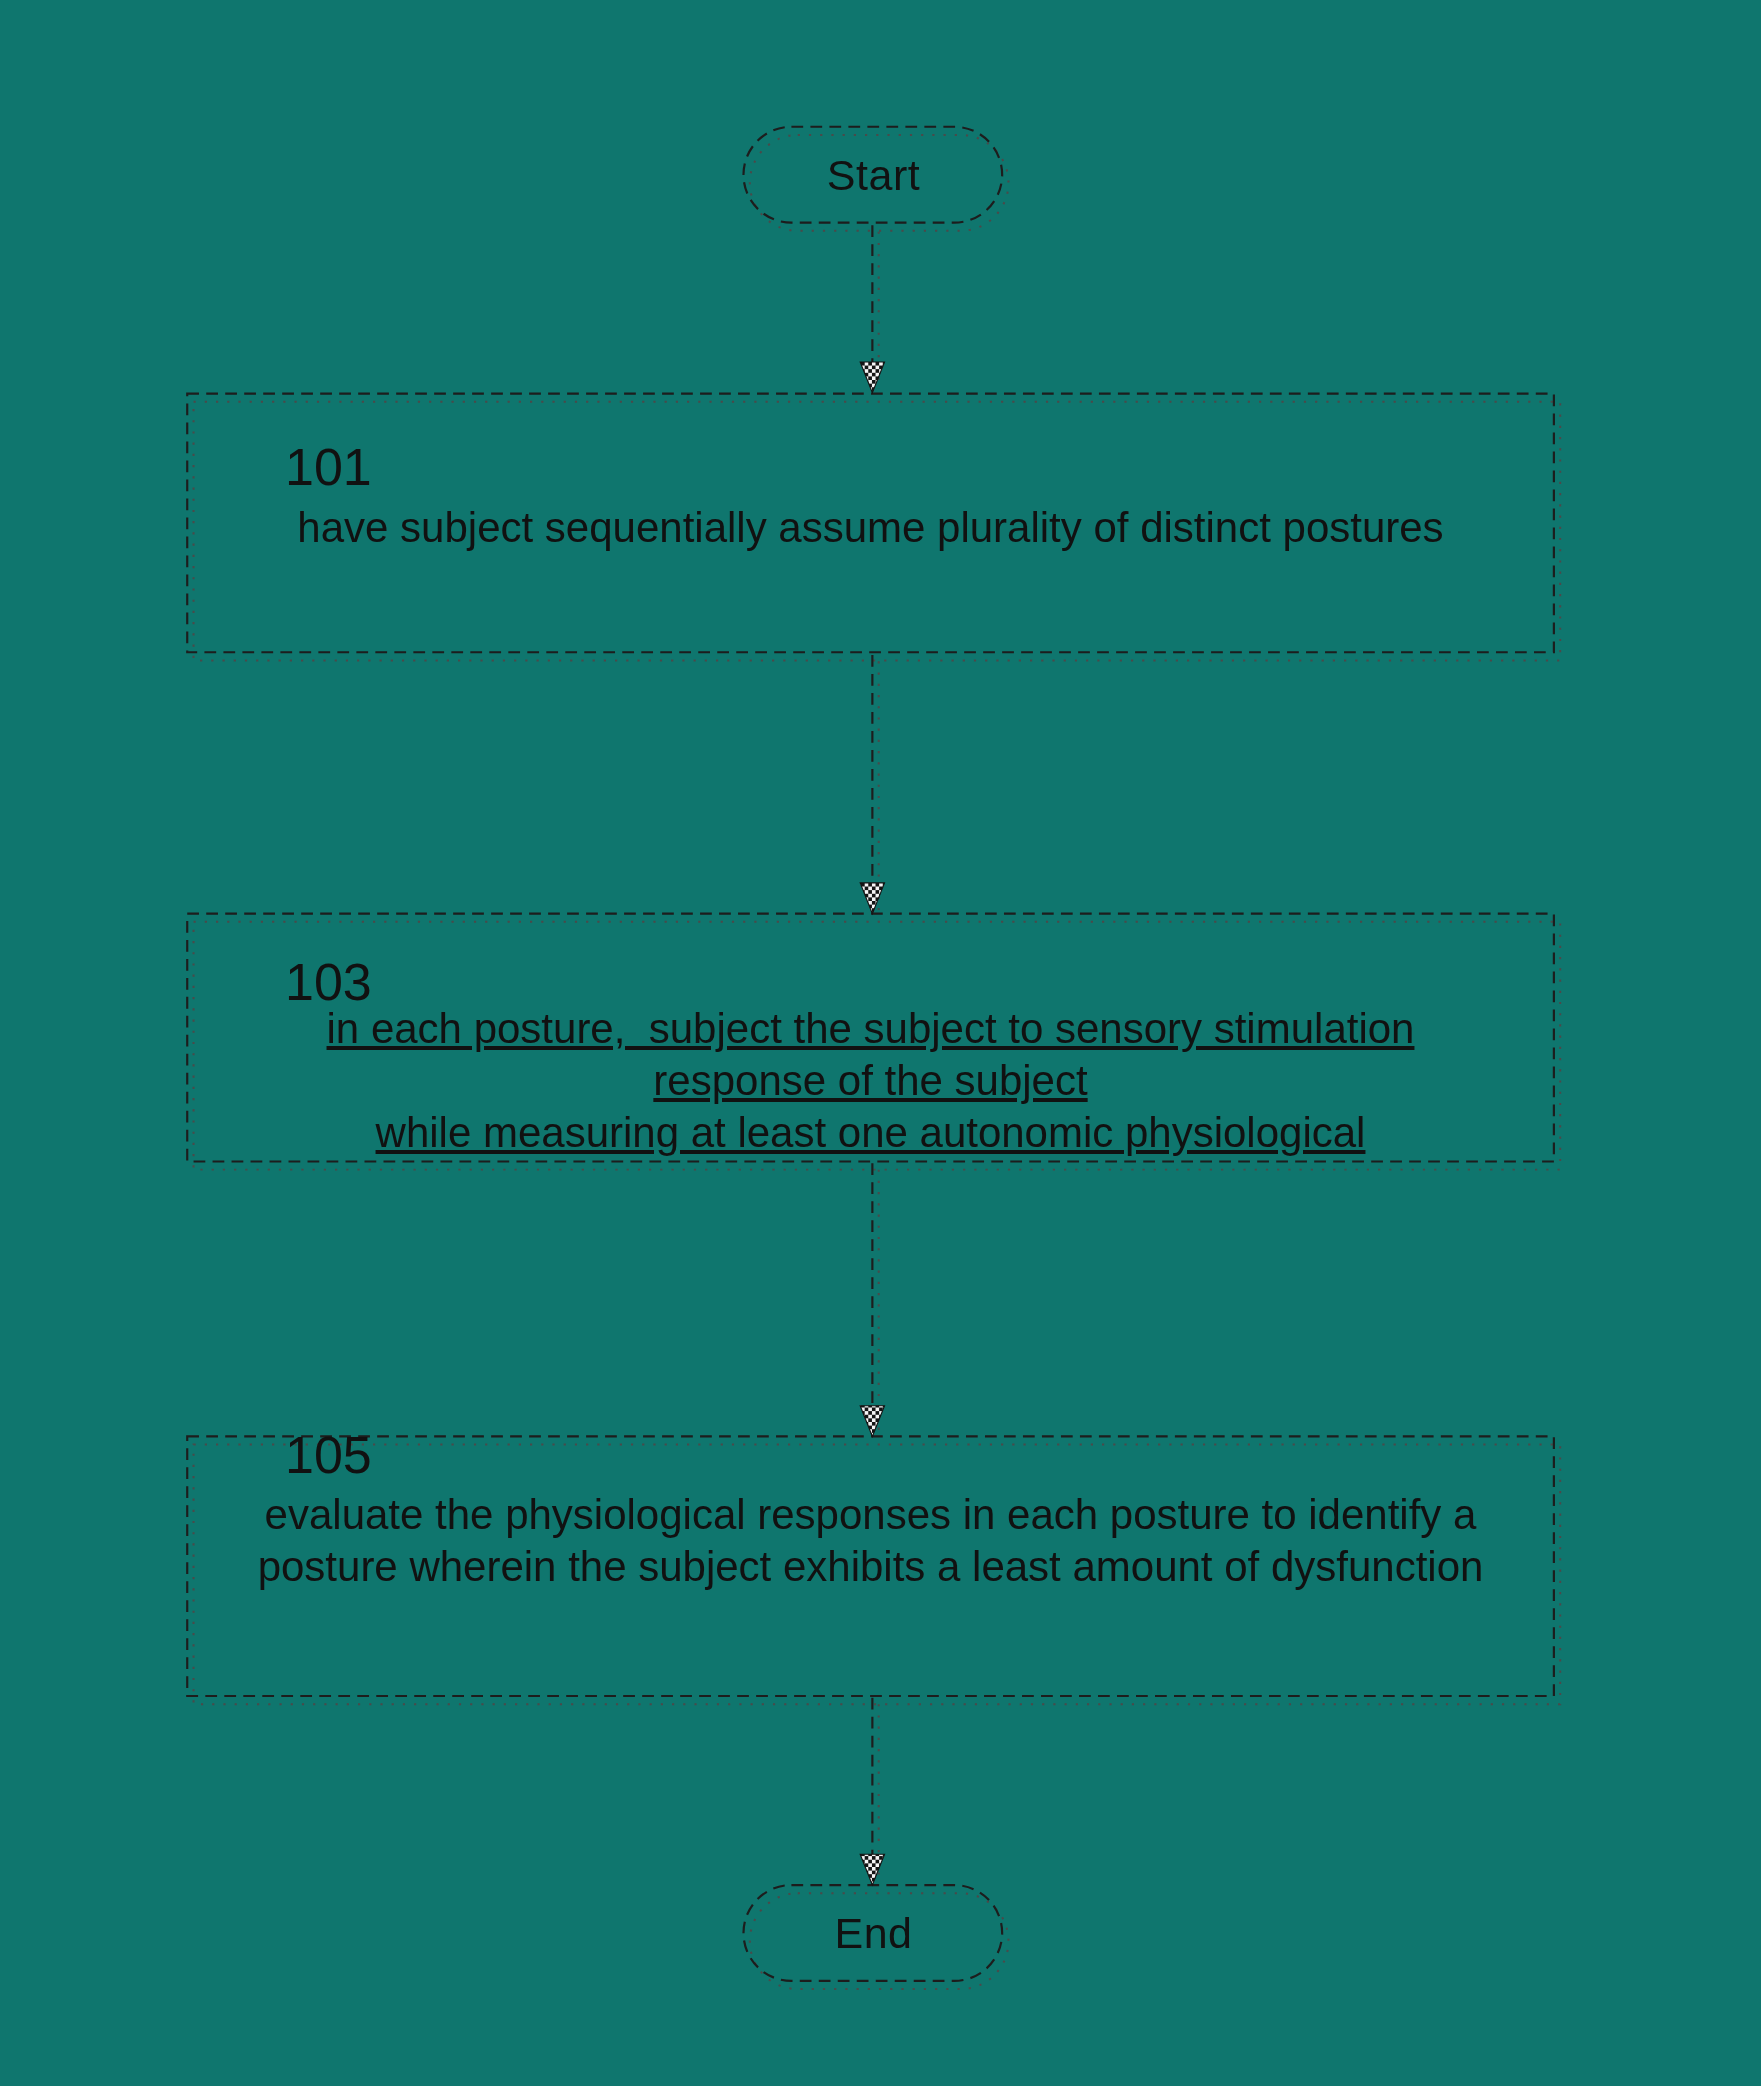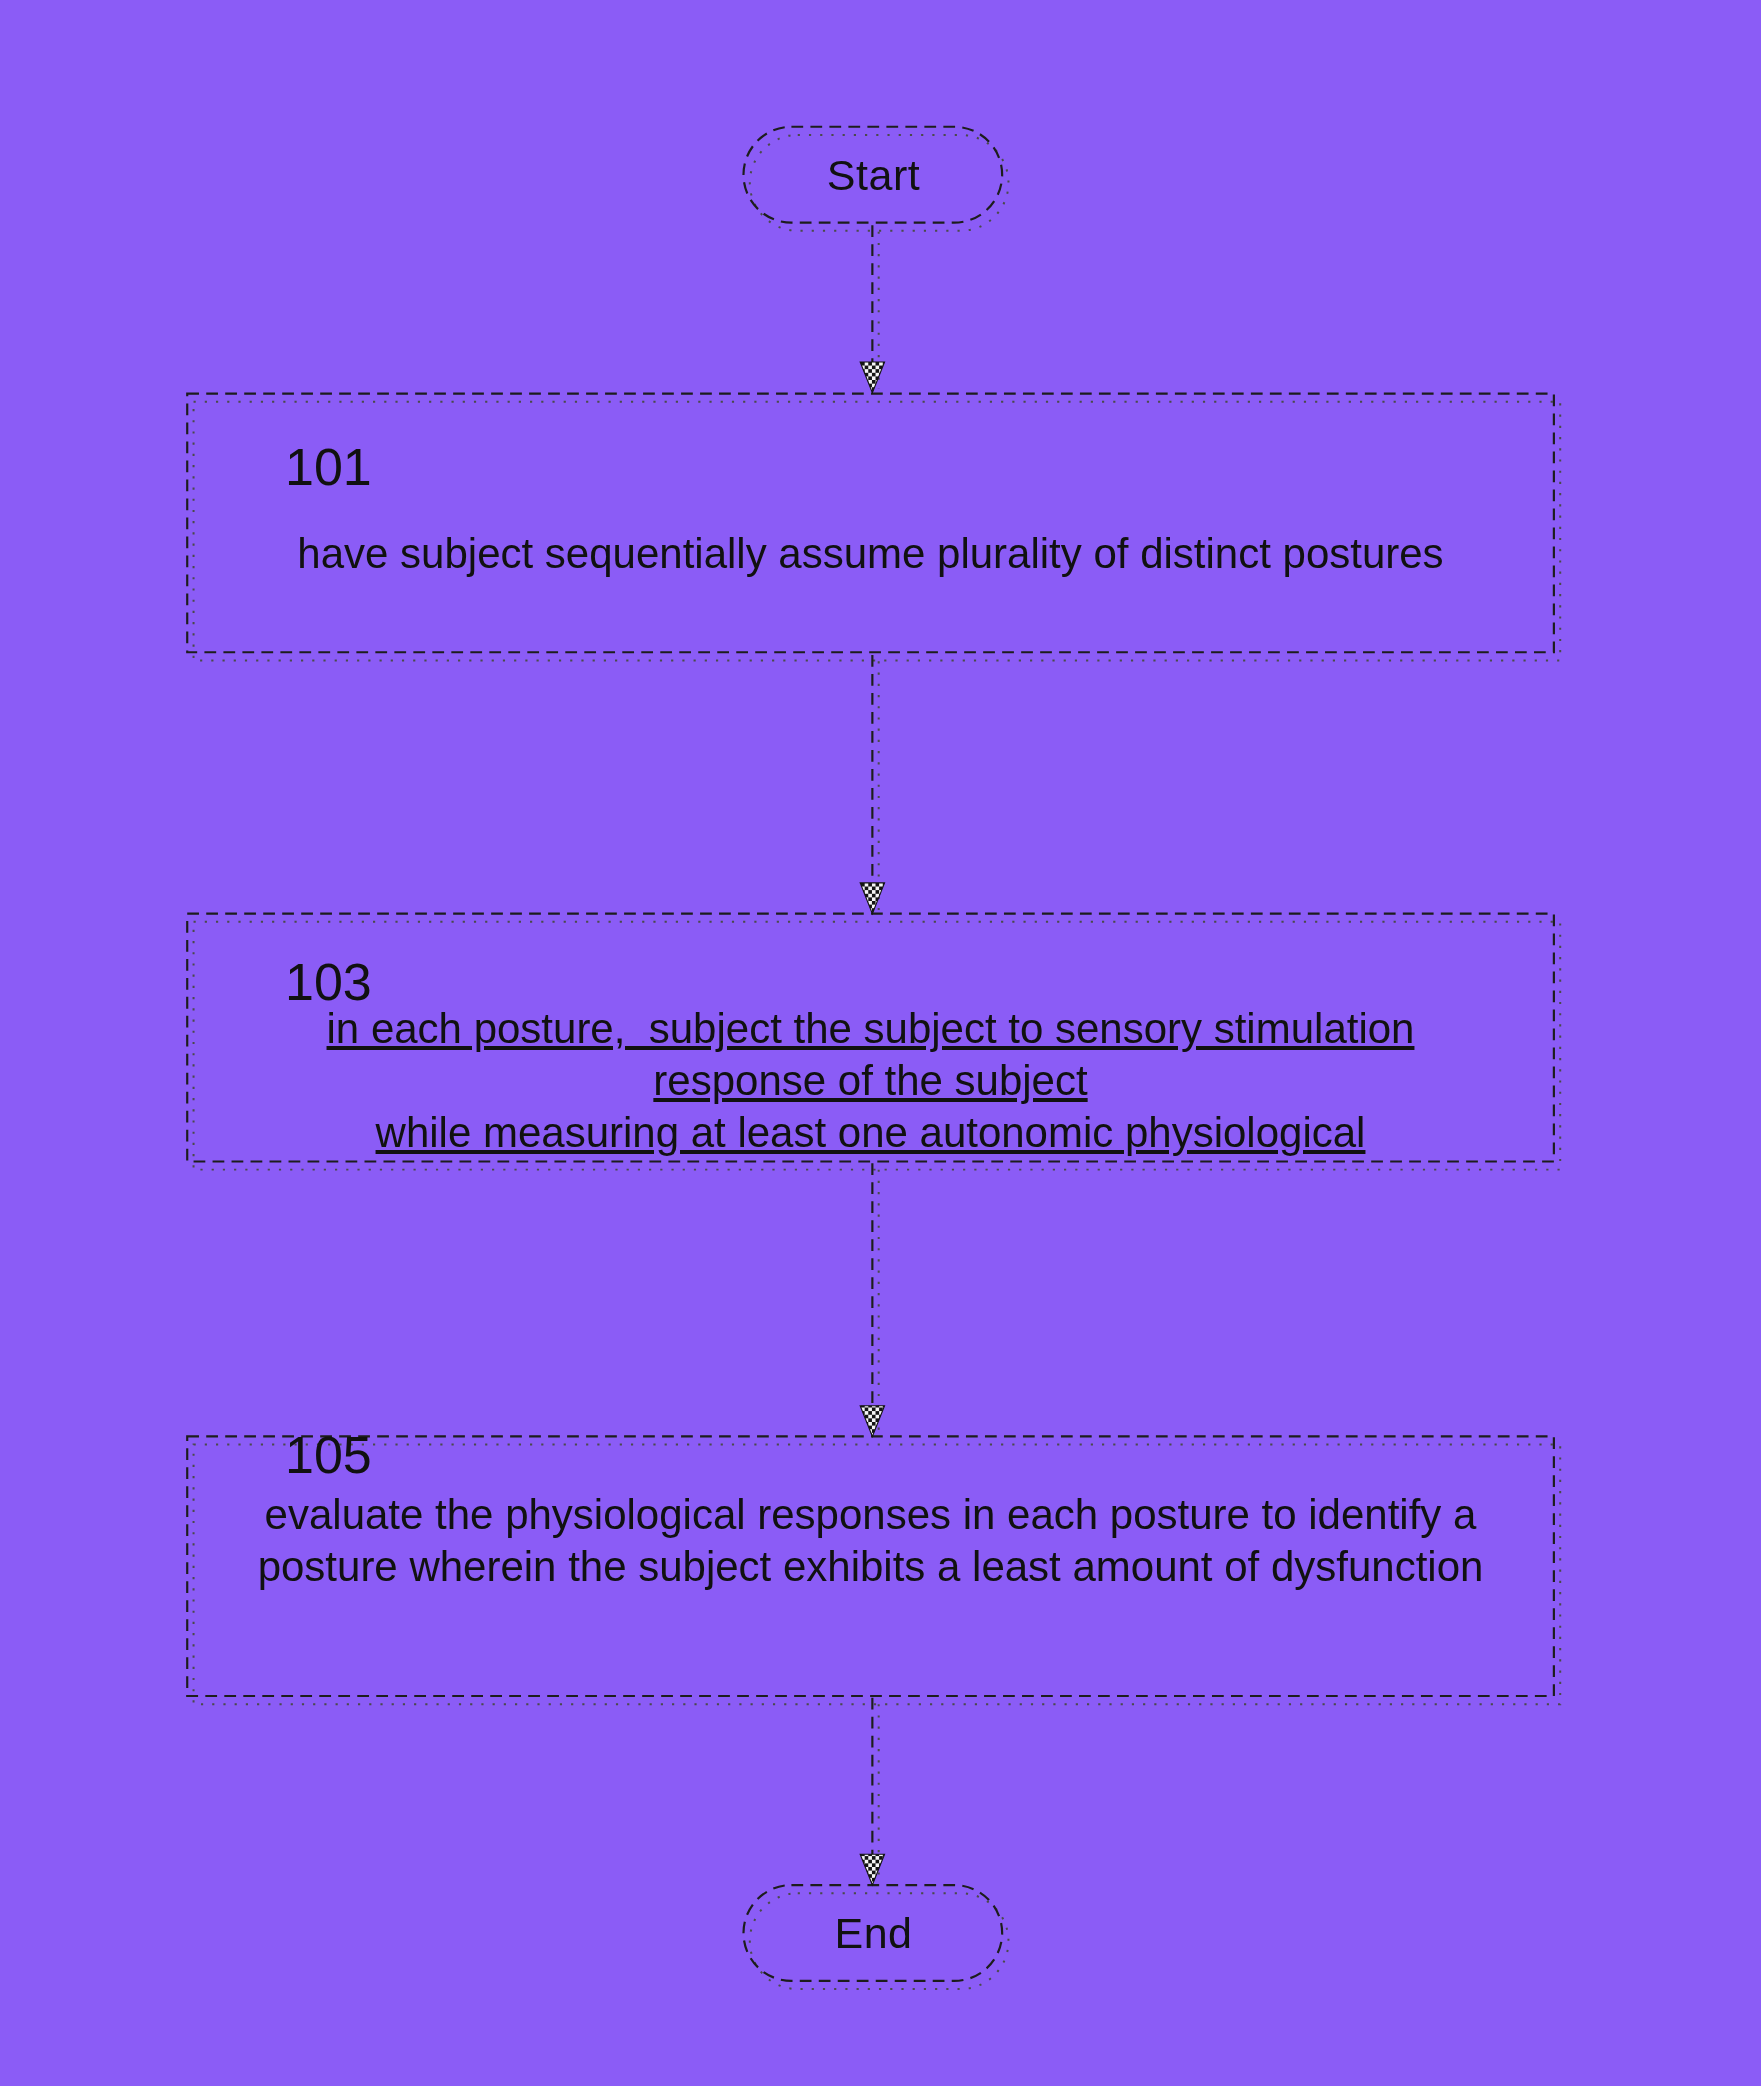--- a/index.html
+++ b/index.html
@@ -1,20 +1,20 @@
 <!DOCTYPE html>
 <html style="font-size:14.5px"><head>
 <meta charset="utf-8">
 <style>
   html, body { margin: 0; padding: 0; background: #ffffff; }
   .canvas {
     position: relative;
     width: 1761px;
     height: 2086px;
-    background: #8b5cf6;
+    background: #0f766e;
     font-family: "Liberation Sans", sans-serif;
     color: #111111;
     overflow: hidden;
   }
   .art {
     position: absolute;
     left: 0; top: 0;
     width: 1761px; height: 2086px;
   }
   .node { position: absolute; }
@@ -88,21 +88,21 @@
       <polygon points="951,2050 978,2050 964.5,2084" fill="url(#halftone)" stroke="#141414" stroke-width="1.2"></polygon>
     </g>
   </svg>
 
   <div class="node stadium" style="left:744px; top:127px; width:259px; height:96px;">
     <span>Start</span>
   </div>
 
   <div class="node step" style="left:187px; top:394px; width:1367px; height:259px;">
     <div class="num" style="top:43px;">101</div>
-    <div class="lines" style="top:134px;">
+    <div class="lines" style="top:108px;">
       <div class="line">have subject sequentially assume plurality of distinct postures</div>
     </div>
   </div>
 
   <div class="node step" style="left:187px; top:914px; width:1367px; height:248px;">
     <div class="num" style="top:38px;text-align:right;">103</div>
     <div class="lines" style="top:89px;text-decoration:underline;">
       <div class="line">in each posture,  subject the subject to sensory stimulation</div>
       <div class="line">response of the subject</div>
       <div class="line">while measuring at least one autonomic physiological</div>

